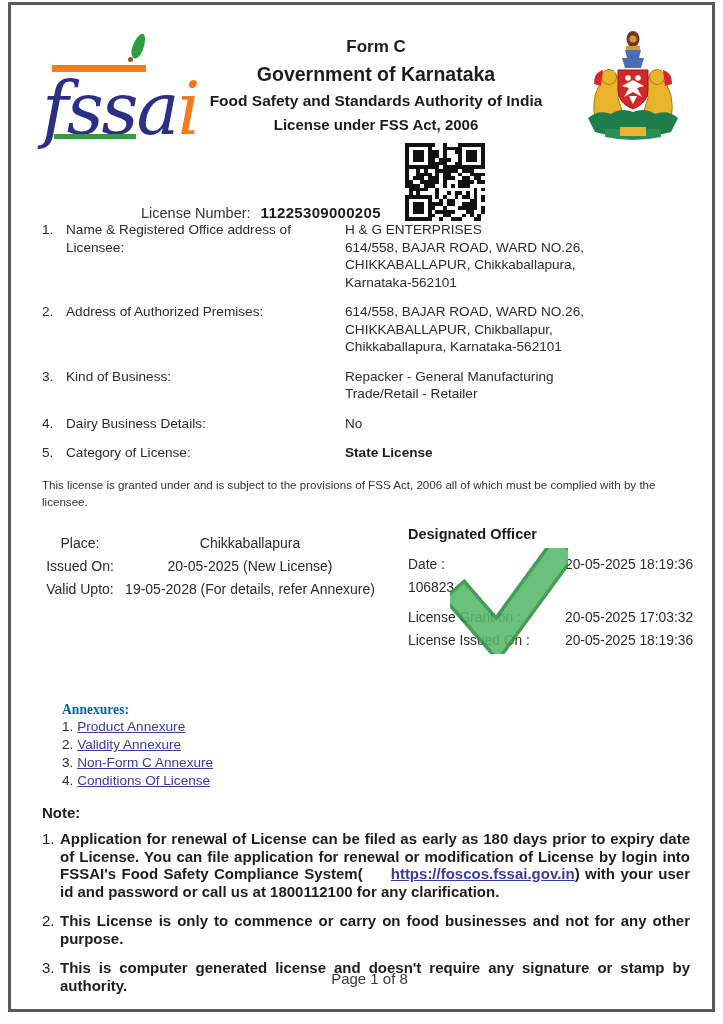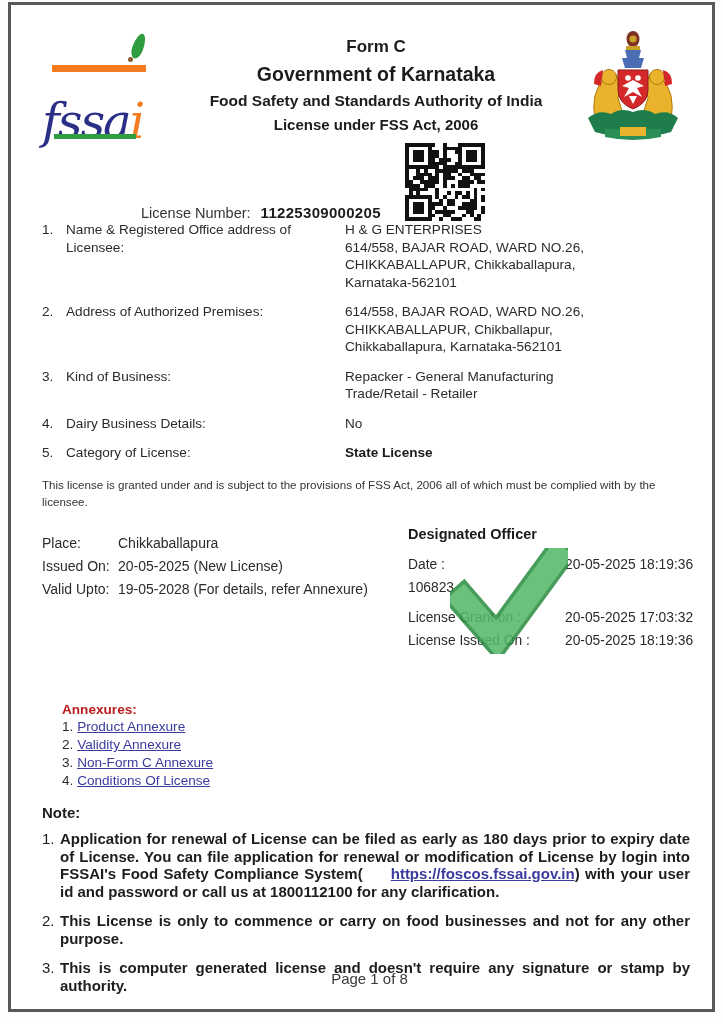--- a/index.html
+++ b/index.html
@@ -3,21 +3,21 @@
 <meta charset="utf-8">
 <style>
   html,body{margin:0;padding:0;background:#fdfdfd;}
   body{width:723px;height:1024px;position:relative;font-family:"Liberation Sans",sans-serif;color:#262626;}
   .sheet{position:absolute;left:8px;top:2px;right:8px;bottom:12px;border:3px solid #58595b;background:#fff;overflow:hidden;}
 
   
   .fssai-logo{position:absolute;left:31px;top:28px;width:108px;height:112px;}
   .fssai-logo .bar-orange{position:absolute;left:10px;top:32px;width:94px;height:7px;background:#f47b20;}
   .fssai-logo .bar-green{position:absolute;left:12px;bottom:6px;width:82px;height:5px;background:#2f9e41;}
-  .fssai-logo .wordmark{position:absolute;left:0;bottom:0;font-family:"DejaVu Serif",serif;font-style:italic;font-size:48px;line-height:1;letter-spacing:-2px;}
+  .fssai-logo .wordmark{position:absolute;left:0;bottom:0;font-family:"DejaVu Serif",serif;font-style:italic;font-size:72px;line-height:1;letter-spacing:-2px;}
   .fssai-logo .navy{color:#2b2f86;}
   .fssai-logo .orange{color:#f47b20;}
   .fssai-logo .leaf{position:absolute;right:6px;top:0;width:11px;height:26px;background:#2f9e41;border-radius:50% 50% 50% 50%/60% 60% 40% 40%;transform:rotate(20deg);}
   .fssai-logo .leaf-dot{position:absolute;right:17px;top:24px;width:5px;height:5px;border-radius:50%;background:#8a5a2b;}
   .header-text{position:absolute;left:150px;top:32px;width:430px;text-align:center;color:#1c1c1c;font-weight:bold;}
   .header-text .h1{font-size:17px;margin-bottom:6px;}
   .header-text .h2{font-size:19.5px;margin-bottom:6px;}
   .header-text .h3{font-size:15.5px;margin-bottom:6px;}
   .header-text .h4{font-size:15px;}
   .emblem{position:absolute;left:572px;top:25px;width:100px;height:110px;}
@@ -32,30 +32,30 @@
   .fields{position:absolute;left:31px;top:216px;width:655px;}
   .frow{display:grid;grid-template-columns:24px 279px 1fr;margin-bottom:12px;font-size:13.6px;line-height:17.5px;}
   .frow .no{color:#2b2b2b;}
   .frow .flabel,.frow .fvalue{white-space:pre-line;color:#2b2b2b;}
   .frow .bold-val{font-weight:bold;color:#1a1a1a;}
 
   .fine-print{position:absolute;left:31px;top:459px;width:645px;font-size:11.6px;line-height:17px;color:#333;}
 
   
   .issue-block{position:absolute;left:31px;top:527px;width:340px;font-size:14px;}
-  .issue-block .irow{display:grid;grid-template-columns:76px 1fr;line-height:23px;color:#2b2b2b;}
+  .issue-block .irow{display:grid;grid-template-columns:76px 1fr;line-height:23px;color:#2b2b2b;text-align:center;}
   .officer-block{position:absolute;left:397px;top:521px;width:295px;font-size:13.8px;color:#2b2b2b;}
   .officer-block .oheading{font-weight:bold;font-size:14.5px;color:#1a1a1a;margin-bottom:11px;}
   .officer-block .orow{display:grid;grid-template-columns:157px 1fr;line-height:23px;}
   .officer-block .orow.gap{margin-top:7px;}
   .check{position:absolute;left:439px;top:543px;width:118px;height:106px;opacity:.88;z-index:3;}
 
   
   .annexures{position:absolute;left:51px;top:696px;font-size:13.6px;}
-  .annexures .aheading{font-weight:bold;color:#b91c1c;line-height:17px;}
+  .annexures .aheading{font-weight:bold;color:#0369a1;line-height:17px;font-family:Liberation Serif, serif;}
   .annexures .aitem{line-height:18px;color:#2b2b2b;}
   .annexures a{color:#3b3b9e;text-decoration:underline;}
 
   
   .note{position:absolute;left:31px;top:799px;width:648px;font-size:15px;color:#1d1d1d;}
   .note .nheading{font-weight:bold;margin-bottom:9px;}
   .note .nitem{display:flex;margin-bottom:12px;}
   .note .nno{width:18px;flex:none;font-weight:400;line-height:17.5px;}
   .note .ntext{flex:1;font-weight:bold;text-align:justify;line-height:17.5px;}
   .note a{color:#3b3b9e;text-decoration:underline;font-weight:bold;margin-left:28px;}

